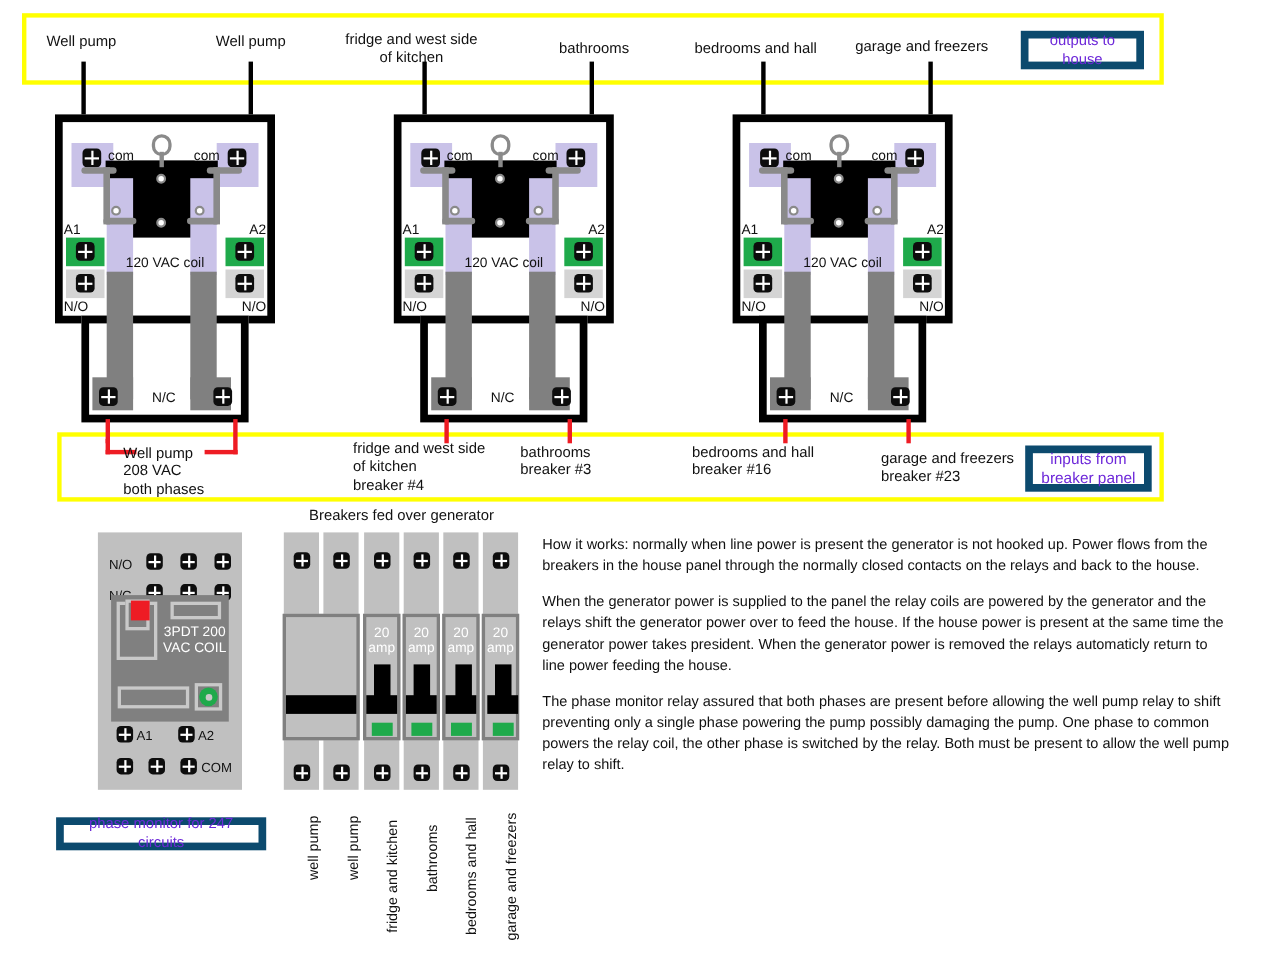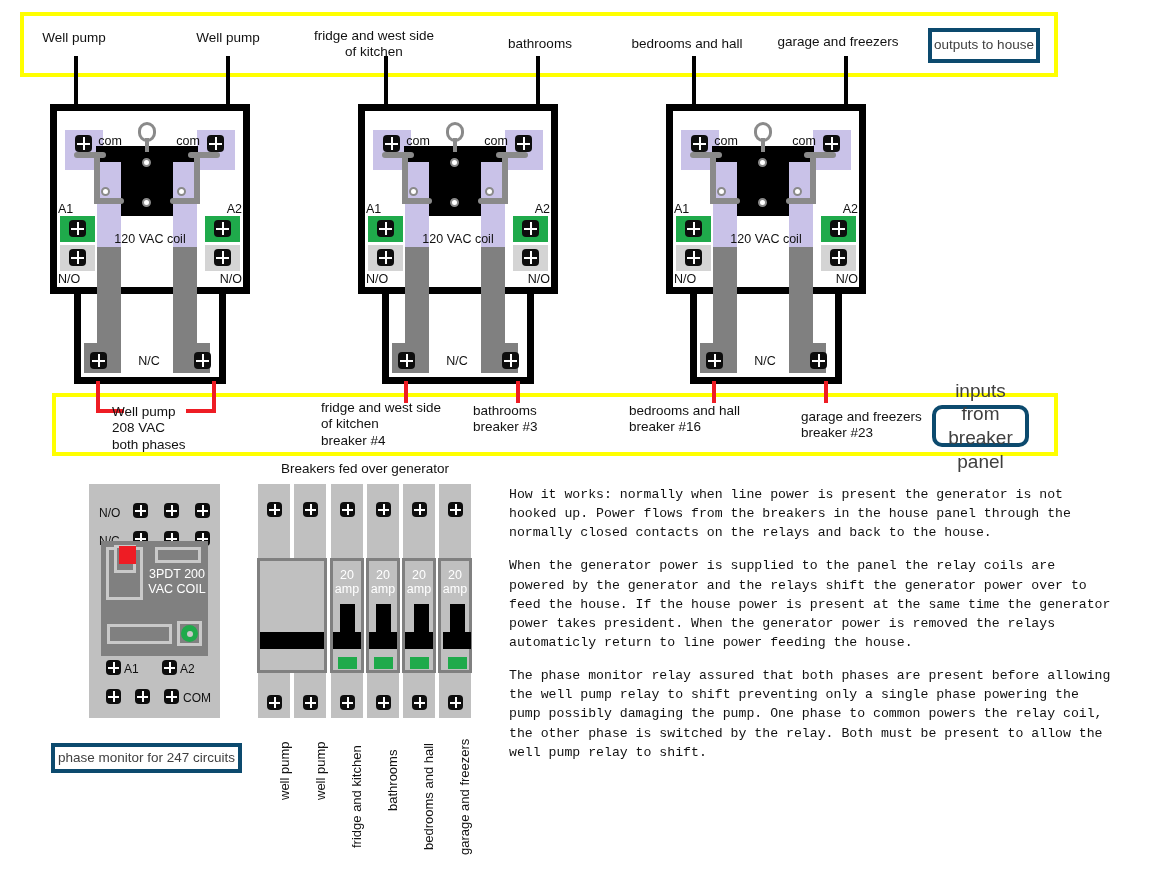--- a/index.html
+++ b/index.html
@@ -21,27 +21,27 @@
     position: absolute;
     border: 4px solid #ffff00;
     background: transparent;
   }
   #top-banner { left: 20px; top: 12px; width: 1038px; height: 65px; }
   #bottom-banner { left: 52px; top: 393px; width: 1006px; height: 63px; }
 
   
   .redbox {
     position: absolute;
-    border: 4px solid #0c4a6e;
+    border: 7px solid #0c4a6e;
     background: #ffffff;
     display: flex; align-items: center; justify-content: center;
     text-align: center;
     font-size: 13.5px;
     line-height: 1.25;
-    color: #404040;
+    color: #6d28d9;
   }
 
   
   .lbl {
     position: absolute;
     font-size: 13.5px;
     line-height: 1.22;
     color: #111111;
     text-align: center;
     white-space: pre-line;
@@ -159,21 +159,21 @@
     transform-origin: left top;
     transform: rotate(-90deg);
     white-space: nowrap;
   }
 
   
   #howitworks {
     position: absolute; left: 493px; top: 485px; width: 625px;
     font-size: 13.2px; line-height: 1.45; color: #111;
   }
-  #howitworks p { margin: 0 0 14px 16px; font-family: Liberation Mono, monospace; }
+  #howitworks p { margin: 0 0 14px 0; }
 </style>
 </head>
 <body>
 
 <div id="top-banner" class="banner"></div>
 
 <div class="lbl" style="left:14px; top:30px; width:120px;">Well pump</div>
 <div class="lbl" style="left:168px; top:30px; width:120px;">Well pump</div>
 <div class="lbl" style="left:303px; top:28px; width:142px;">fridge and west side
 of kitchen</div>
@@ -363,21 +363,21 @@
 <div class="lbl lbl-left" style="left:321px; top:400px; width:150px;">fridge and west side
  of kitchen
 breaker #4</div>
 <div class="lbl lbl-left" style="left:473px; top:403px; width:120px;">bathrooms
 breaker #3</div>
 <div class="lbl lbl-left" style="left:629px; top:403px; width:150px;">bedrooms and hall
 breaker #16</div>
 <div class="lbl lbl-left" style="left:801px; top:409px; width:150px;">garage and freezers
 breaker #23</div>
 
-<div class="redbox" style="left:932px; top:405px; width:97px; height:42px; font-size:19px;border-radius:10px;">inputs from
+<div class="redbox" style="left:932px; top:405px; width:115px; height:42px; font-size:14px;">inputs from
 breaker panel</div>
 
 <div id="phase-monitor">
   <div class="pm-lbl" style="left:10px; top:22px;">N/O</div>
   <div class="pm-lbl" style="left:10px; top:50px;">N/C</div>
   <div class="pm-screw" style="left:44px; top:19px;"></div>
   <div class="pm-screw" style="left:75px; top:19px;"></div>
   <div class="pm-screw" style="left:106px; top:19px;"></div>
   <div class="pm-screw" style="left:44px; top:47px;"></div>
   <div class="pm-screw" style="left:75px; top:47px;"></div>

